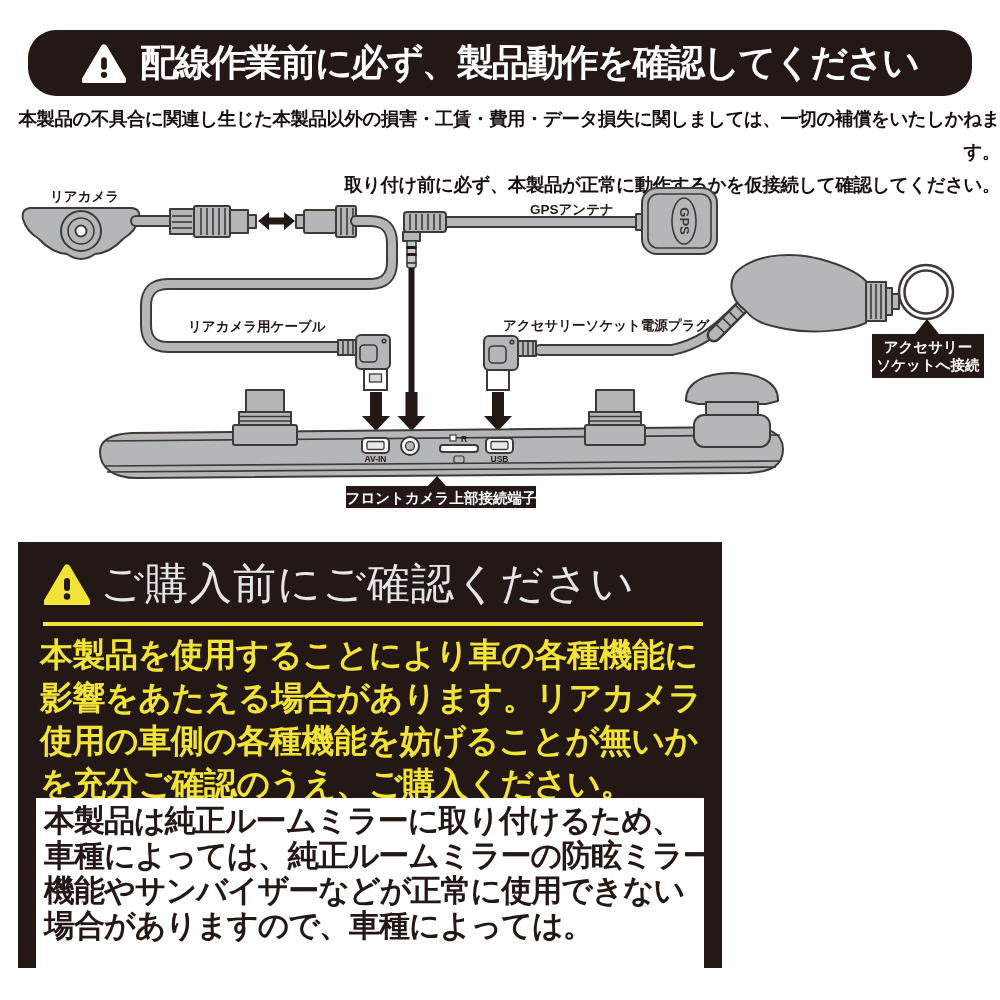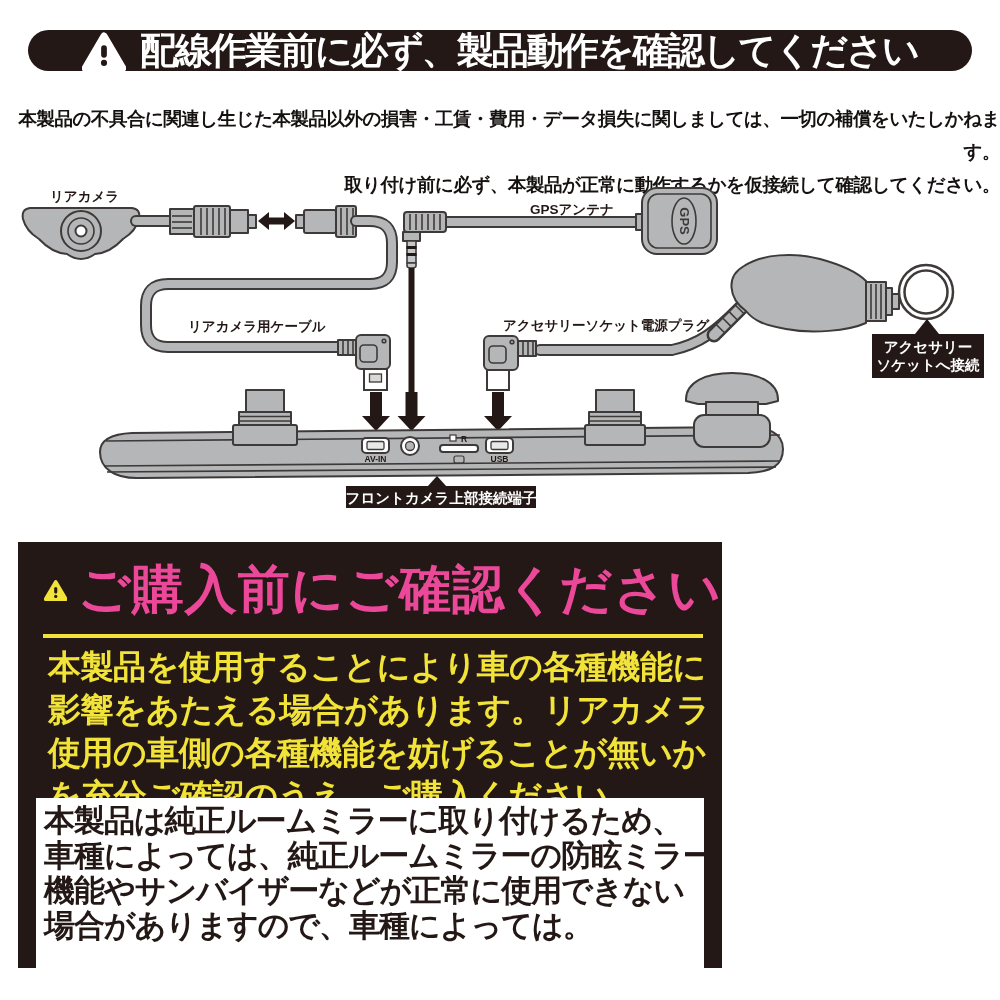--- a/index.html
+++ b/index.html
@@ -1,21 +1,21 @@
 <!DOCTYPE html>
 <html><head>
 <meta charset="utf-8">
 <style>
   * { margin:0; padding:0; box-sizing:border-box; }
   html,body { background:#fff; }
   body { font-family:"Liberation Sans", sans-serif; }
   .page { position:relative; width:1000px; height:1000px; background:#ffffff; overflow:hidden; color:#231815; }
 
   
-  .banner { position:absolute; left:28px; top:30px; width:944px; height:41px; background:#231815;
+  .banner { position:absolute; left:28px; top:30px; width:944px; height:66px; background:#231815;
             border-radius:28px; display:flex; align-items:center; justify-content:center; gap:14px;text-align:right; }
   .banner-title { color:#ffffff; font-size:37px; font-weight:800; letter-spacing:-2px; white-space:nowrap; }
 
   
   .disclaimer { position:absolute; left:0; top:102px; width:1000px; text-align:right;
                 font-size:18.5px; font-weight:700; line-height:33px; color:#151110; letter-spacing:-0.5px; }
 
   
   .diagram { position:absolute; left:0; top:170px; }
   .gf  { fill:#b5b6b7; stroke:#3e3a39; stroke-width:2; stroke-linejoin:round; }
@@ -25,23 +25,23 @@
   .ci  { stroke:#b5b6b7; stroke-width:8;  fill:none; stroke-linecap:round; }
   .bk  { fill:#231815; }
   .wf  { fill:#ffffff; stroke:#3e3a39; stroke-width:2; }
   .dlbl { font-size:13.5px; font-weight:700; fill:#231815; }
   .wlbl { font-size:14.5px; font-weight:700; fill:#ffffff; text-anchor:middle; }
   .plbl { font-size:8.5px; font-weight:700; fill:#231815; text-anchor:middle; }
 
   
   .purchase { position:absolute; left:18px; top:542px; width:704px; height:426px; background:#231815; }
   .p-head { display:flex; align-items:center; gap:10px; padding:13px 0 0 26px; }
-  .p-title { color:#ec4899; font-size:52px; font-weight:700; letter-spacing:1px; white-space:nowrap; }
+  .p-title { color:#e5e5e5; font-size:43px; font-weight:400; letter-spacing:1px; white-space:nowrap; }
   .p-divider { margin:9px 0 0 25px; width:660px; height:4px; background:#f2e338; }
-  .p-body { margin:7px 0 0 30px; color:#f2e338; font-size:33px; font-weight:600;
+  .p-body { margin:7px 0 0 22px; color:#f2e338; font-size:33px; font-weight:600;
             line-height:43px; letter-spacing:-0.5px; white-space:nowrap; }
   .p-white { position:absolute; left:18px; top:256px; width:668px; height:170px; background:#ffffff;
              color:#231815; font-size:31px; font-weight:600; line-height:35px;
              padding:5px 0 0 8px; letter-spacing:-1px; white-space:nowrap; }
 </style>
 </head>
 <body>
 
 <div class="page">
 

